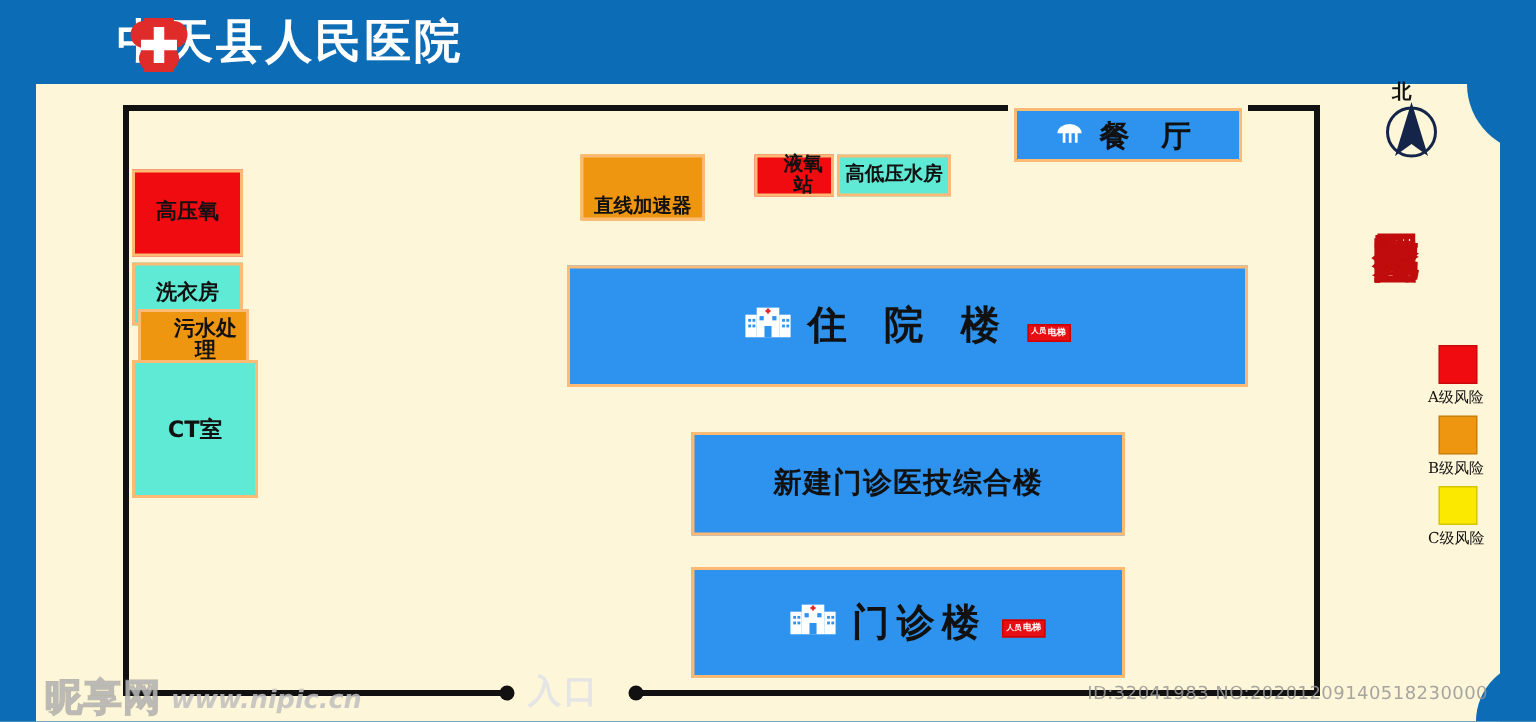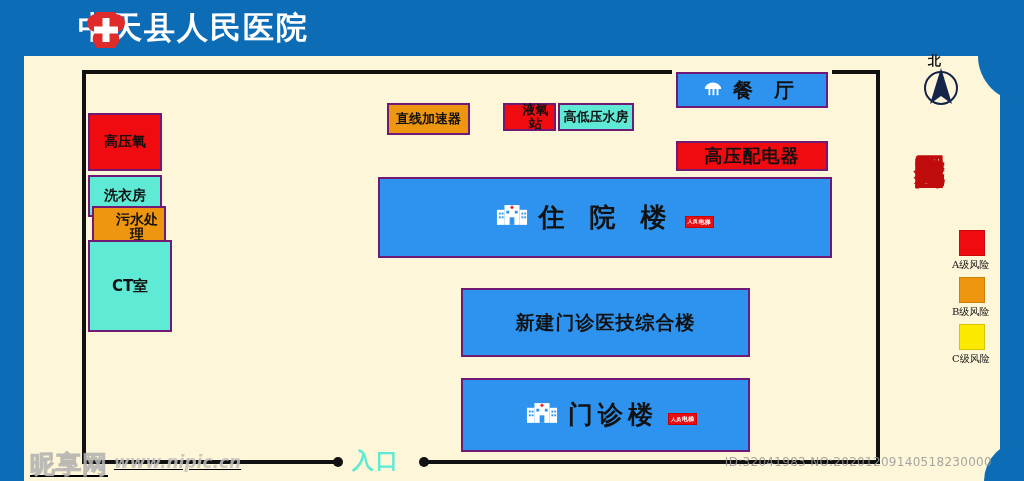--- a/index.html
+++ b/index.html
@@ -96,53 +96,53 @@
   .gate-dot{
     position:absolute;
     width:10px;height:10px;border-radius:50%;
     background:#111; top:457px;
   }
   .gate-dot.left{ left:333px; }
   .gate-dot.right{ left:419px; }
   .entrance-label{
     position:absolute;
     left:352px; top:446px;
-    font-size:22px; font-weight:bold; color:#5eead4;
+    font-size:22px; font-weight:bold; color:#e5e5e5;
     letter-spacing:2px;
   }
   
   .wall-notch{
     position:absolute;
     left:672px; top:68px;
     width:160px; height:8px;
     background:#fdf6d8;
   }
   
   .blk{
     position:absolute;
-    border:2px solid #701a75;
+    border:2px solid #fdba74;
     box-sizing:border-box;
     display:flex;
     align-items:center;
     justify-content:center;
     font-weight:bold;
     color:#111;
     text-align:center;
     line-height:1.1;
   }
   .blk.red{ background:#ef0b10; }
   .blk.orange{ background:#ef9610; }
   .blk.yellow{ background:#5eead4; }
   .blk.blue{ background:#2d93ef; }
   
   #b-gaoyayang{ left:88px; top:113px; width:74px; height:58px; font-size:14px;}
   #b-xiyifang{ left:88px; top:175px; width:74px; height:42px; font-size:14px;}
   #b-wushui{ left:92px; top:206px; width:74px; height:42px; font-size:14px;padding-left:16px;}
   #b-ct{ left:88px; top:240px; width:84px; height:92px; font-size:15px;}
-  #b-jiasuqi{ left:387px; top:103px; width:83px; height:32px; font-size:13px;}
+  #b-jiasuqi{ left:387px; top:103px; width:83px; height:44px; font-size:13px;align-items:flex-end;}
   #b-yeyang{ left:503px; top:103px; width:53px; height:28px; font-size:13px;padding-left:12px;}
   #b-shuifang{ left:558px; top:103px; width:76px; height:28px; font-size:13px;}
   #b-canting{
     left:676px; top:72px; width:152px; height:36px;
     font-size:20px; letter-spacing:7px;
   }
   #b-peidianqi{ left:676px; top:141px; width:152px; height:30px; font-size:18px; letter-spacing:1px;}
   #b-zhuyuanlou{
     left:378px; top:177px; width:454px; height:81px;
     font-size:26px; letter-spacing:8px;
@@ -209,23 +209,22 @@
     border:1px solid rgba(0,0,0,.15);
   }
   .legend-label{
     font-size:10px;color:#111;margin-top:2px;
     font-family:"DejaVu Serif","Liberation Serif",serif;
     white-space:nowrap;
   }
   
   .wm-left{
     position:absolute; left:30px; bottom:4px;
-    display:flex; align-items:flex-start; gap:6px;
+    display:flex; align-items:flex-end; gap:6px;
     z-index:40;
-    text-decoration:underline;
   }
   .wm-left .cn{
     font-size:25px; font-weight:bold;
     color:rgba(255,255,255,.78);
     -webkit-text-stroke:1px rgba(120,120,120,.5);
     letter-spacing:1px;
     line-height:1;
   }
   .wm-left .url{
     font-size:17px; font-style:italic; font-weight:bold;
@@ -299,23 +298,20 @@
           <path d="M2 11 A9 7 0 0 1 20 11 Z" fill="#ffffff"></path>
           <rect x="6" y="10" width="2" height="8" fill="#ffffff"></rect>
           <rect x="10.5" y="10" width="2" height="8" fill="#ffffff"></rect>
           <rect x="15" y="10" width="2" height="8" fill="#ffffff"></rect>
         </svg>
       </span>
       <span>餐 厅</span>
     </span>
   </div>
 
-  <div class="blk red" id="b-peidianqi">
-      <span>高压配电器</span>
-    </div>
 
   <div class="blk blue" id="b-zhuyuanlou">
     <span class="inner">
       <span class="hosp-icon">
         <svg viewBox="0 0 34 26" width="32" height="25">
           <rect x="1" y="8" width="8" height="16" fill="#ffffff"></rect>
           <rect x="25" y="8" width="8" height="16" fill="#ffffff"></rect>
           <rect x="9" y="3" width="16" height="21" fill="#ffffff"></rect>
           <rect x="15.2" y="4.6" width="3.6" height="1.6" fill="#e02b2b"></rect>
           <rect x="16.2" y="3.6" width="1.6" height="3.6" fill="#e02b2b"></rect>

